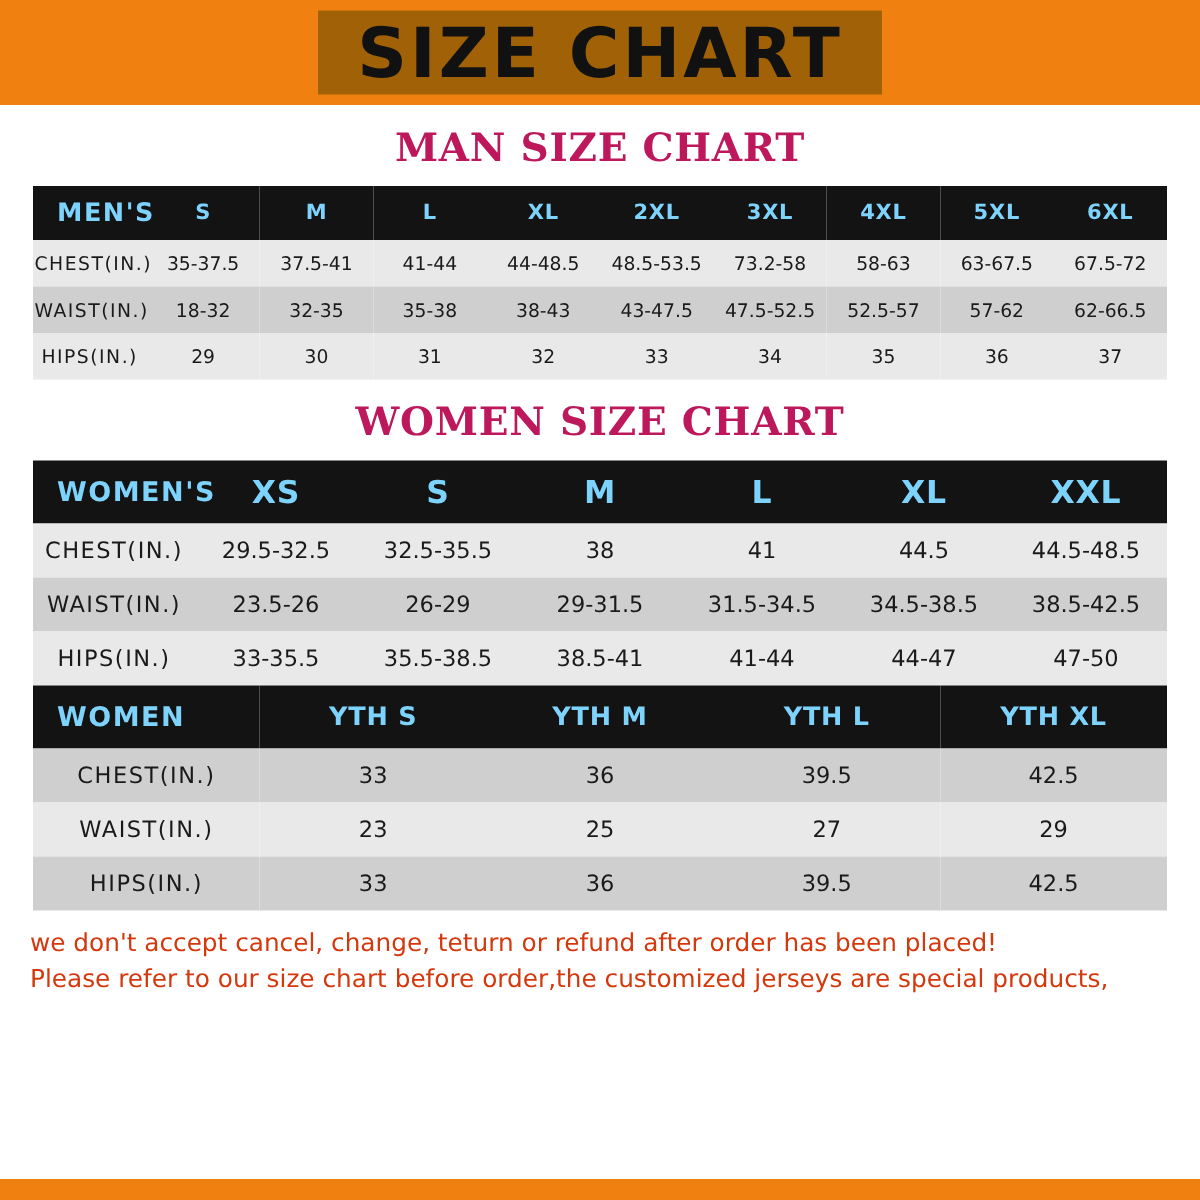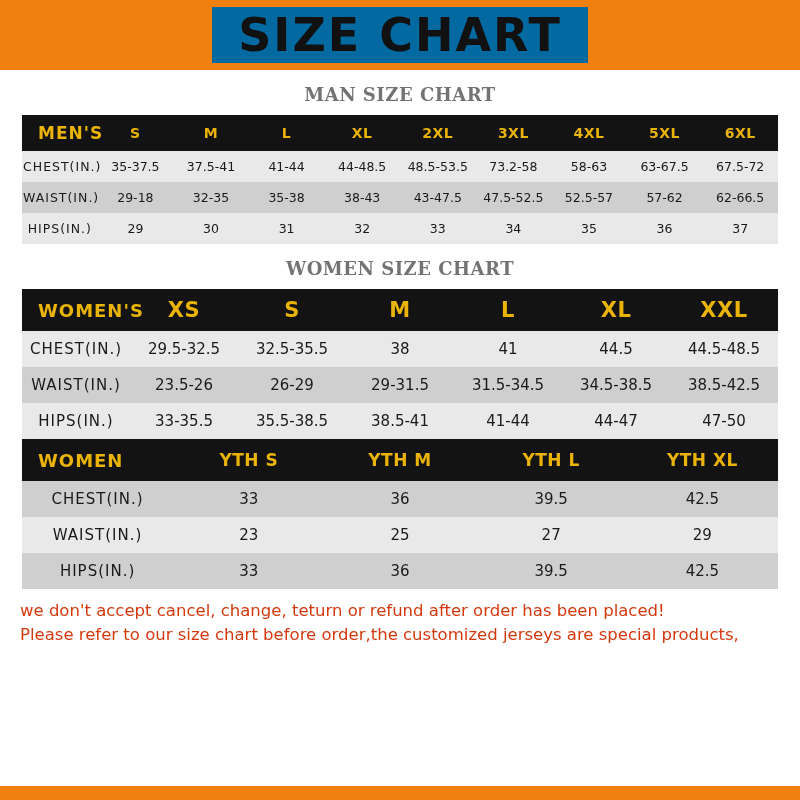--- a/index.html
+++ b/index.html
@@ -28,52 +28,52 @@
     display: flex;
     align-items: center;
     justify-content: center;
   }
   .header-title {
     font-family: "DejaVu Sans", sans-serif;
     font-weight: bold;
     font-size: 46px;
     letter-spacing: 2px;
     color: #111111;
-    background: #0369a1;
+    background: #a16207;
     padding: 0 26px;
     line-height: 54px;
     height: 56px;
     display: flex;
     align-items: center;
   }
   .section {
     padding: 0 22px;
   }
   .section-title {
     text-align: center;
     font-family: "DejaVu Serif", serif;
     font-weight: bold;
-    font-size: 18px;
-    color: #737373;
+    font-size: 26px;
+    color: #be185d;
     letter-spacing: 0.5px;
     margin: 14px 0 10px 0;
   }
   table {
     border-collapse: collapse;
     width: 100%;
     table-layout: fixed;
   }
   table td, table th {
     text-align: center;
     font-family: "DejaVu Sans", sans-serif;
   }
   
   .hdr-row td {
     background: #131313;
-    color: #eab308;
+    color: #7dd3fc;
     font-weight: bold;
     font-size: 15px;
     height: 36px;
     letter-spacing: 0.5px;
   }
   .hdr-row td.first {
     text-align: left;
     padding-left: 16px;
     font-size: 17px;
     letter-spacing: 1px;
@@ -154,21 +154,21 @@
         <td>41-44</td>
         <td>44-48.5</td>
         <td>48.5-53.5</td>
         <td>73.2-58</td>
         <td>58-63</td>
         <td>63-67.5</td>
         <td>67.5-72</td>
       </tr>
       <tr class="body-row row-dark">
         <td class="first">WAIST(IN.)</td>
-        <td>29-18</td>
+        <td>18-32</td>
         <td>32-35</td>
         <td>35-38</td>
         <td>38-43</td>
         <td>43-47.5</td>
         <td>47.5-52.5</td>
         <td>52.5-57</td>
         <td>57-62</td>
         <td>62-66.5</td>
       </tr>
       <tr class="body-row row-light">

